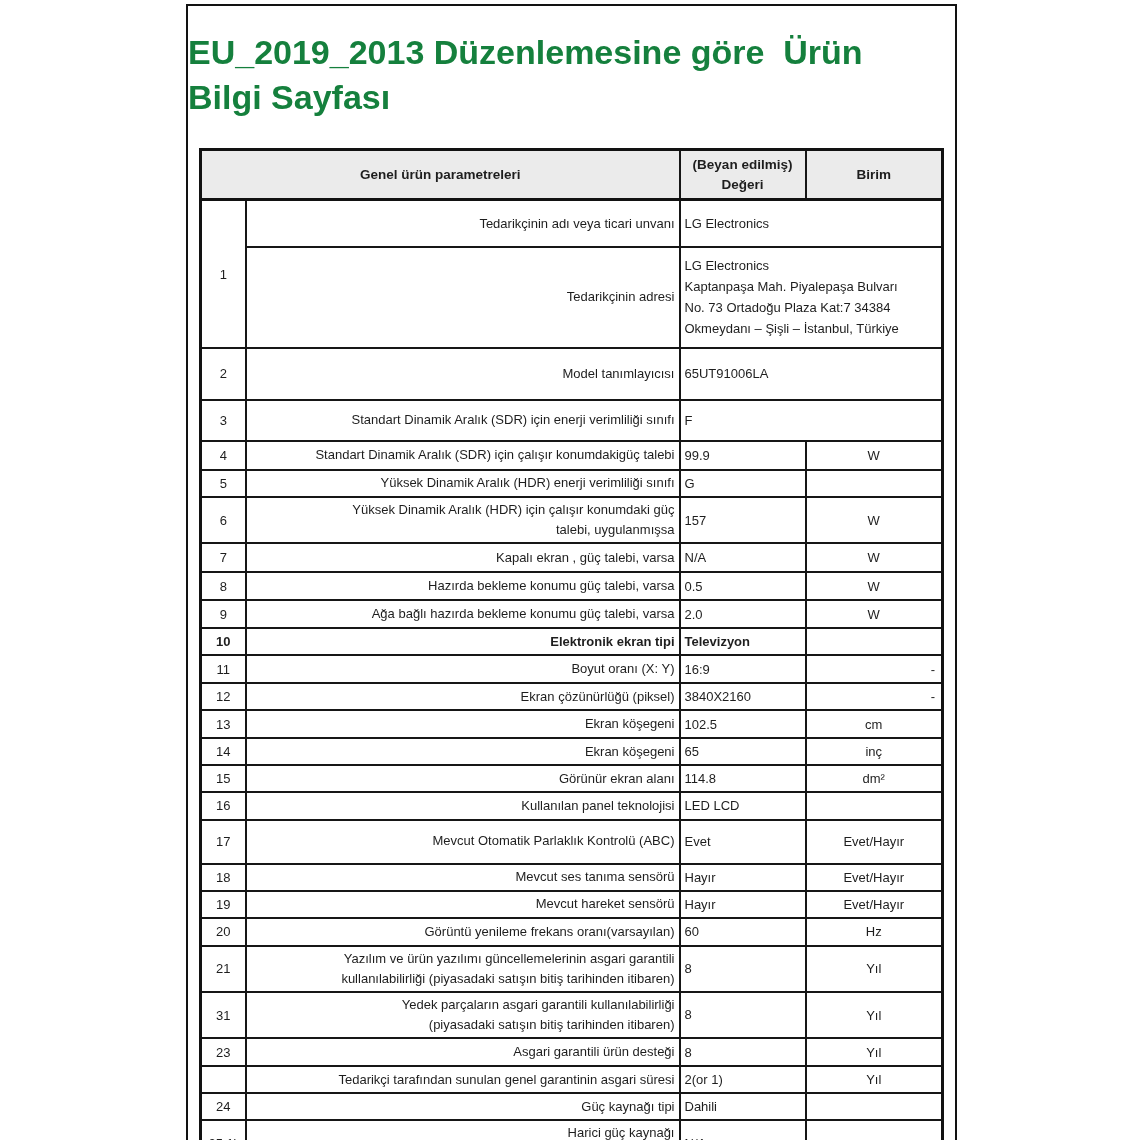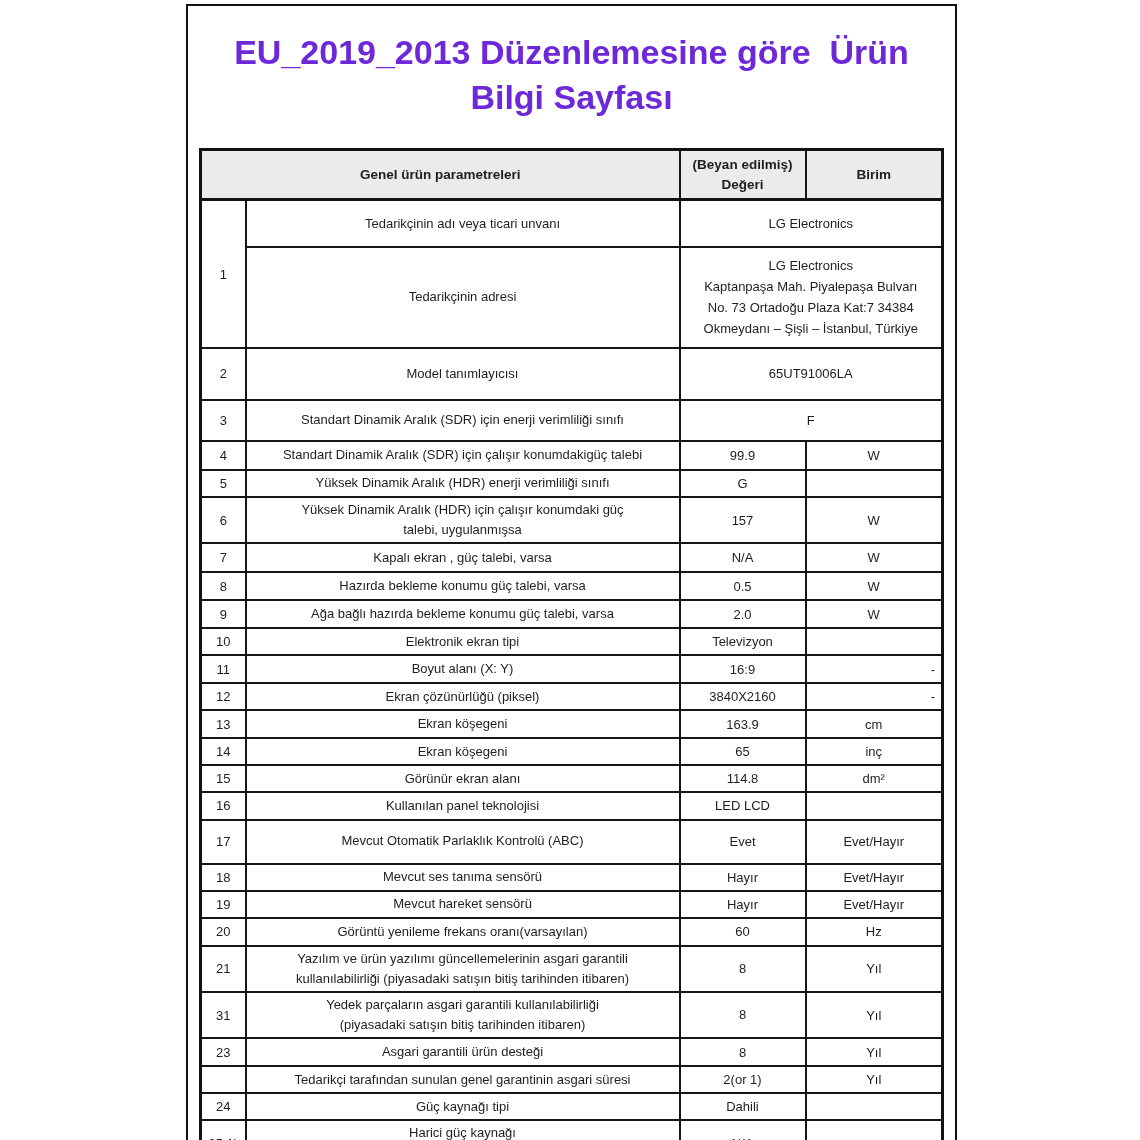--- a/index.html
+++ b/index.html
@@ -17,26 +17,25 @@
     left: 186px;
     top: 4px;
     width: 771px;
     height: 1170px;
     box-sizing: border-box;
     border: 2px solid #121212;
     background: #ffffff;
   }
   .title {
     margin-top: 24px;
-    text-align: center;
     font-weight: bold;
     font-size: 34px;
     line-height: 1.33;
     white-space: pre-line;
-    color: #6d28d9;
+    color: #15803d;
   }
   table.fiche {
     border-collapse: collapse;
     table-layout: fixed;
     width: 742px;
     margin: 28px auto 0 auto;
     border: 3px solid #121212;
   }
   table.fiche th, table.fiche td {
     border: 2px solid #161616;
@@ -49,23 +48,23 @@
   table.fiche thead th {
     background: #ebebeb;
     font-weight: bold;
     text-align: center;
     white-space: pre-line;
     border-bottom: 3px solid #121212;
     font-size: 13.5px;
     line-height: 1.45;
   }
   td.num   { text-align: center; }
-  td.label { text-align: center; padding-left: 7px; white-space: pre-line; line-height: 1.55; }
+  td.label { text-align: right; padding-left: 7px; white-space: pre-line; line-height: 1.55; }
   td.label.center { padding-left: 4px; }
-  td.value { text-align: center; white-space: pre-line; line-height: 1.62; }
+  td.value { text-align: left; white-space: pre-line; line-height: 1.62; }
   td.unit  { text-align: center; }
   td.unit.right { text-align: right; padding-right: 6px; }
 </style>
 </head>
 <body>
 
 <div class="page">
   <div class="title">EU_2019_2013 Düzenlemesine göre&nbsp; Ürün
 Bilgi Sayfası</div>
 
@@ -137,42 +136,42 @@
           <td class="label">Hazırda bekleme konumu güç talebi, varsa</td>
           <td class="value">0.5</td>
           <td class="unit">W</td>
         </tr>
         <tr style="height: 28px;">
           <td class="num">9</td>
           <td class="label">Ağa bağlı hazırda bekleme konumu güç talebi, varsa</td>
           <td class="value">2.0</td>
           <td class="unit">W</td>
         </tr>
-        <tr style="height: 14px;">
+        <tr style="height: 14px; font-weight: bold;">
           <td class="num">10</td>
           <td class="label">Elektronik ekran tipi</td>
           <td class="value">Televizyon</td>
           <td class="unit"></td>
         </tr>
         <tr style="height: 28px;">
           <td class="num">11</td>
-          <td class="label">Boyut alanı (X: Y)</td>
+          <td class="label">Boyut oranı (X: Y)</td>
           <td class="value">16:9</td>
           <td class="unit right">-</td>
         </tr>
         <tr style="height: 27px;">
           <td class="num">12</td>
           <td class="label">Ekran çözünürlüğü (piksel)</td>
           <td class="value">3840X2160</td>
           <td class="unit right">-</td>
         </tr>
         <tr style="height: 28px;">
           <td class="num">13</td>
           <td class="label">Ekran köşegeni</td>
-          <td class="value">163.9</td>
+          <td class="value">102.5</td>
           <td class="unit">cm</td>
         </tr>
         <tr style="height: 27px;">
           <td class="num">14</td>
           <td class="label">Ekran köşegeni</td>
           <td class="value">65</td>
           <td class="unit">inç</td>
         </tr>
         <tr style="height: 27px;">
           <td class="num">15</td>

